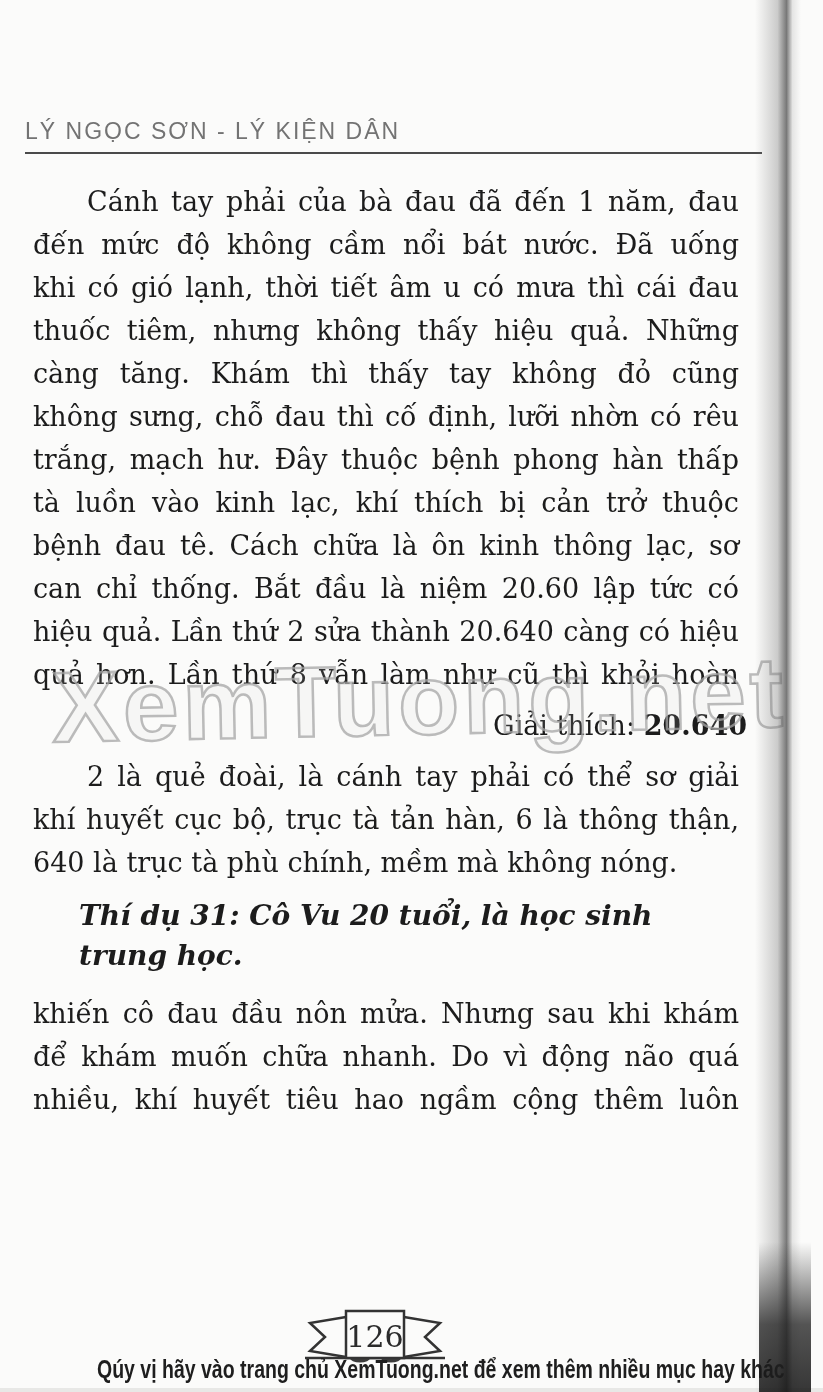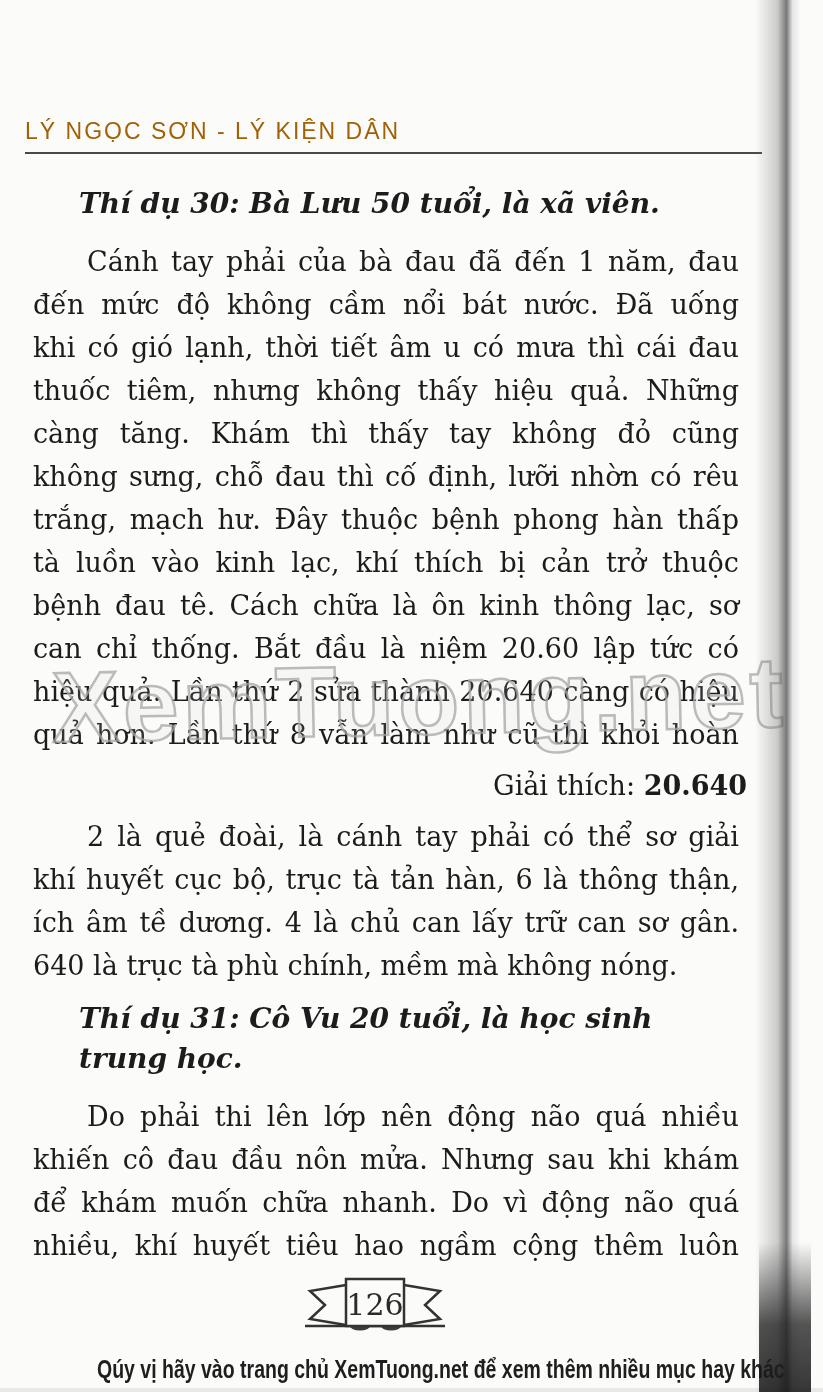--- a/index.html
+++ b/index.html
@@ -5,21 +5,21 @@
   html,body{margin:0;padding:0;}
   .page{
     position:relative; width:823px; height:1392px; overflow:hidden;
     background:#fbfbfa; font-family:"DejaVu Serif","Liberation Serif",serif;
     color:#1c1c1c;
   }
   
   .header{
     position:absolute; left:25px; top:118px; width:737px;
     font-family:"Liberation Sans",sans-serif; font-size:23px; letter-spacing:2px;
-    color:#a16207; padding-bottom:7px; border-bottom:2.5px solid #4a4a4a;
+    color:#737373; padding-bottom:7px; border-bottom:2.5px solid #4a4a4a;
     white-space:nowrap;
   }
   
   .content{
     position:absolute; left:25px; top:172px; width:722px;
     font-size:27px; line-height:43px;
   }
   .heading{
     font-weight:bold; font-style:italic; font-size:28px;
     padding-left:54px; margin:12px 0 16px 0; line-height:40px;
@@ -33,21 +33,21 @@
   
   .watermark{
     position:absolute; left:52px; top:642px; width:760px;
     font-family:"Liberation Sans",sans-serif; font-weight:bold;
     font-size:100px; letter-spacing:4px; white-space:nowrap;
     color:rgba(215,215,215,0.12);
     -webkit-text-stroke:2.5px rgba(166,166,166,0.75);
     transform:rotate(-1.2deg); z-index:5; pointer-events:none;
   }
   
-  .ribbon{ position:absolute; left:300px; top:1274px; width:150px; height:62px; }
+  .ribbon{ position:absolute; left:300px; top:1306px; width:150px; height:62px; }
   
   .footer-note{
     position:absolute; left:0; bottom:8px; width:823px; text-align:center;
   }
   .footer-note span{
     display:inline-block; font-family:"Liberation Sans",sans-serif;
     font-weight:bold; font-size:25px; color:#1e1e1e;
     transform:scaleX(0.78); transform-origin:center; white-space:nowrap;
   }
   
@@ -72,45 +72,42 @@
 </head>
 <body>
 
 <div class="page">
 
   <div class="header">
     <span>LÝ NGỌC SƠN - LÝ KIỆN DÂN</span>
   </div>
 
   <div class="content">
-      <div class="heading">Thí dụ 30: Bà Lưu 50 tuổi, là xã viên.</div>
       <div class="para">
         <div class="line first">Cánh tay phải của bà đau đã đến 1 năm, đau</div>
         <div class="line">đến mức độ không cầm nổi bát nước. Đã uống</div>
         <div class="line">khi có gió lạnh, thời tiết âm u có mưa thì cái đau</div>
         <div class="line">thuốc tiêm, nhưng không thấy hiệu quả. Những</div>
         <div class="line">càng tăng. Khám thì thấy tay không đỏ cũng</div>
         <div class="line">không sưng, chỗ đau thì cố định, lưỡi nhờn có rêu</div>
         <div class="line">trắng, mạch hư. Đây thuộc bệnh phong hàn thấp</div>
         <div class="line">tà luồn vào kinh lạc, khí thích bị cản trở thuộc</div>
         <div class="line">bệnh đau tê. Cách chữa là ôn kinh thông lạc, sơ</div>
         <div class="line">can chỉ thống. Bắt đầu là niệm 20.60 lập tức có</div>
         <div class="line">hiệu quả. Lần thứ 2 sửa thành 20.640 càng có hiệu</div>
         <div class="line">quả hơn. Lần thứ 8 vẫn làm như cũ thì khỏi hoàn</div>
       </div>
       <div class="label-line"><span>Giải thích: </span><span class="val">20.640</span></div>
       <div class="para">
         <div class="line first">2 là quẻ đoài, là cánh tay phải có thể sơ giải</div>
         <div class="line">khí huyết cục bộ, trục tà tản hàn, 6 là thông thận,</div>
-        <div class="line">ích âm tề dương. 4 là chủ can lấy trữ can sơ gân.</div>
         <div class="line unjust">640 là trục tà phù chính, mềm mà không nóng.</div>
       </div>
       <div class="heading">Thí dụ 31: Cô Vu 20 tuổi, là học sinh trung học.</div>
       <div class="para">
-        <div class="line first">Do phải thi lên lớp nên động não quá nhiều</div>
         <div class="line">khiến cô đau đầu nôn mửa. Nhưng sau khi khám</div>
         <div class="line">để khám muốn chữa nhanh. Do vì động não quá</div>
         <div class="line">nhiều, khí huyết tiêu hao ngầm cộng thêm luôn</div>
       </div>
     </div>
 
   <div class="watermark">XemTuong.net</div>
 
   <div class="ribbon">
     <svg width="150" height="62" viewBox="0 0 150 62">

